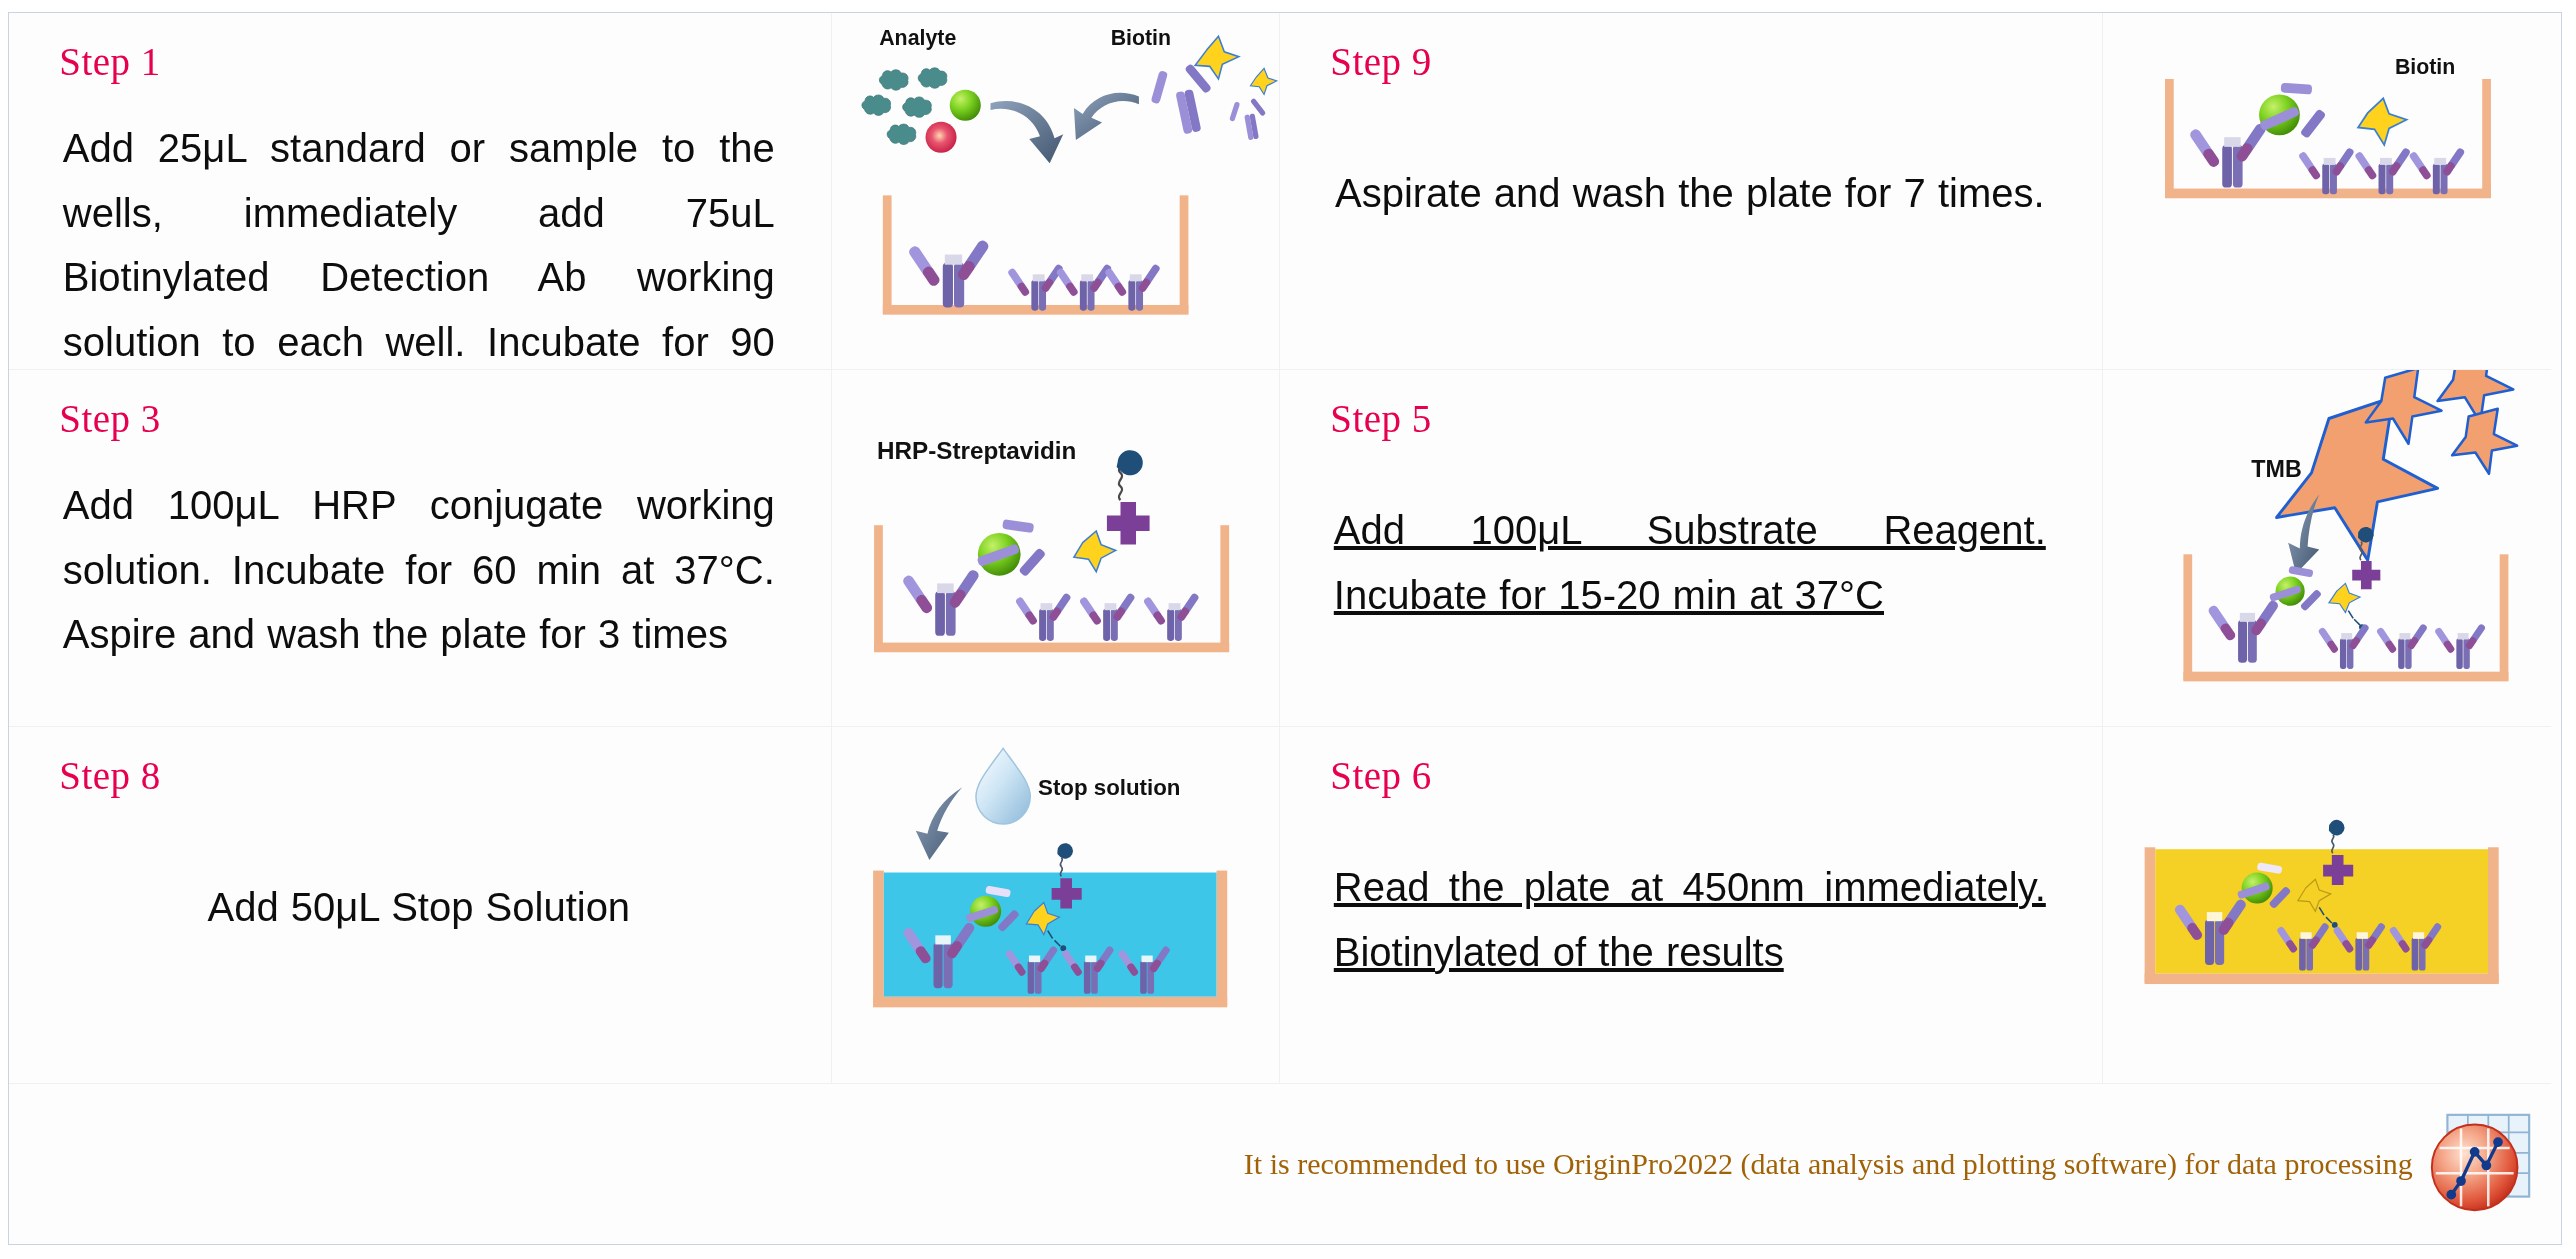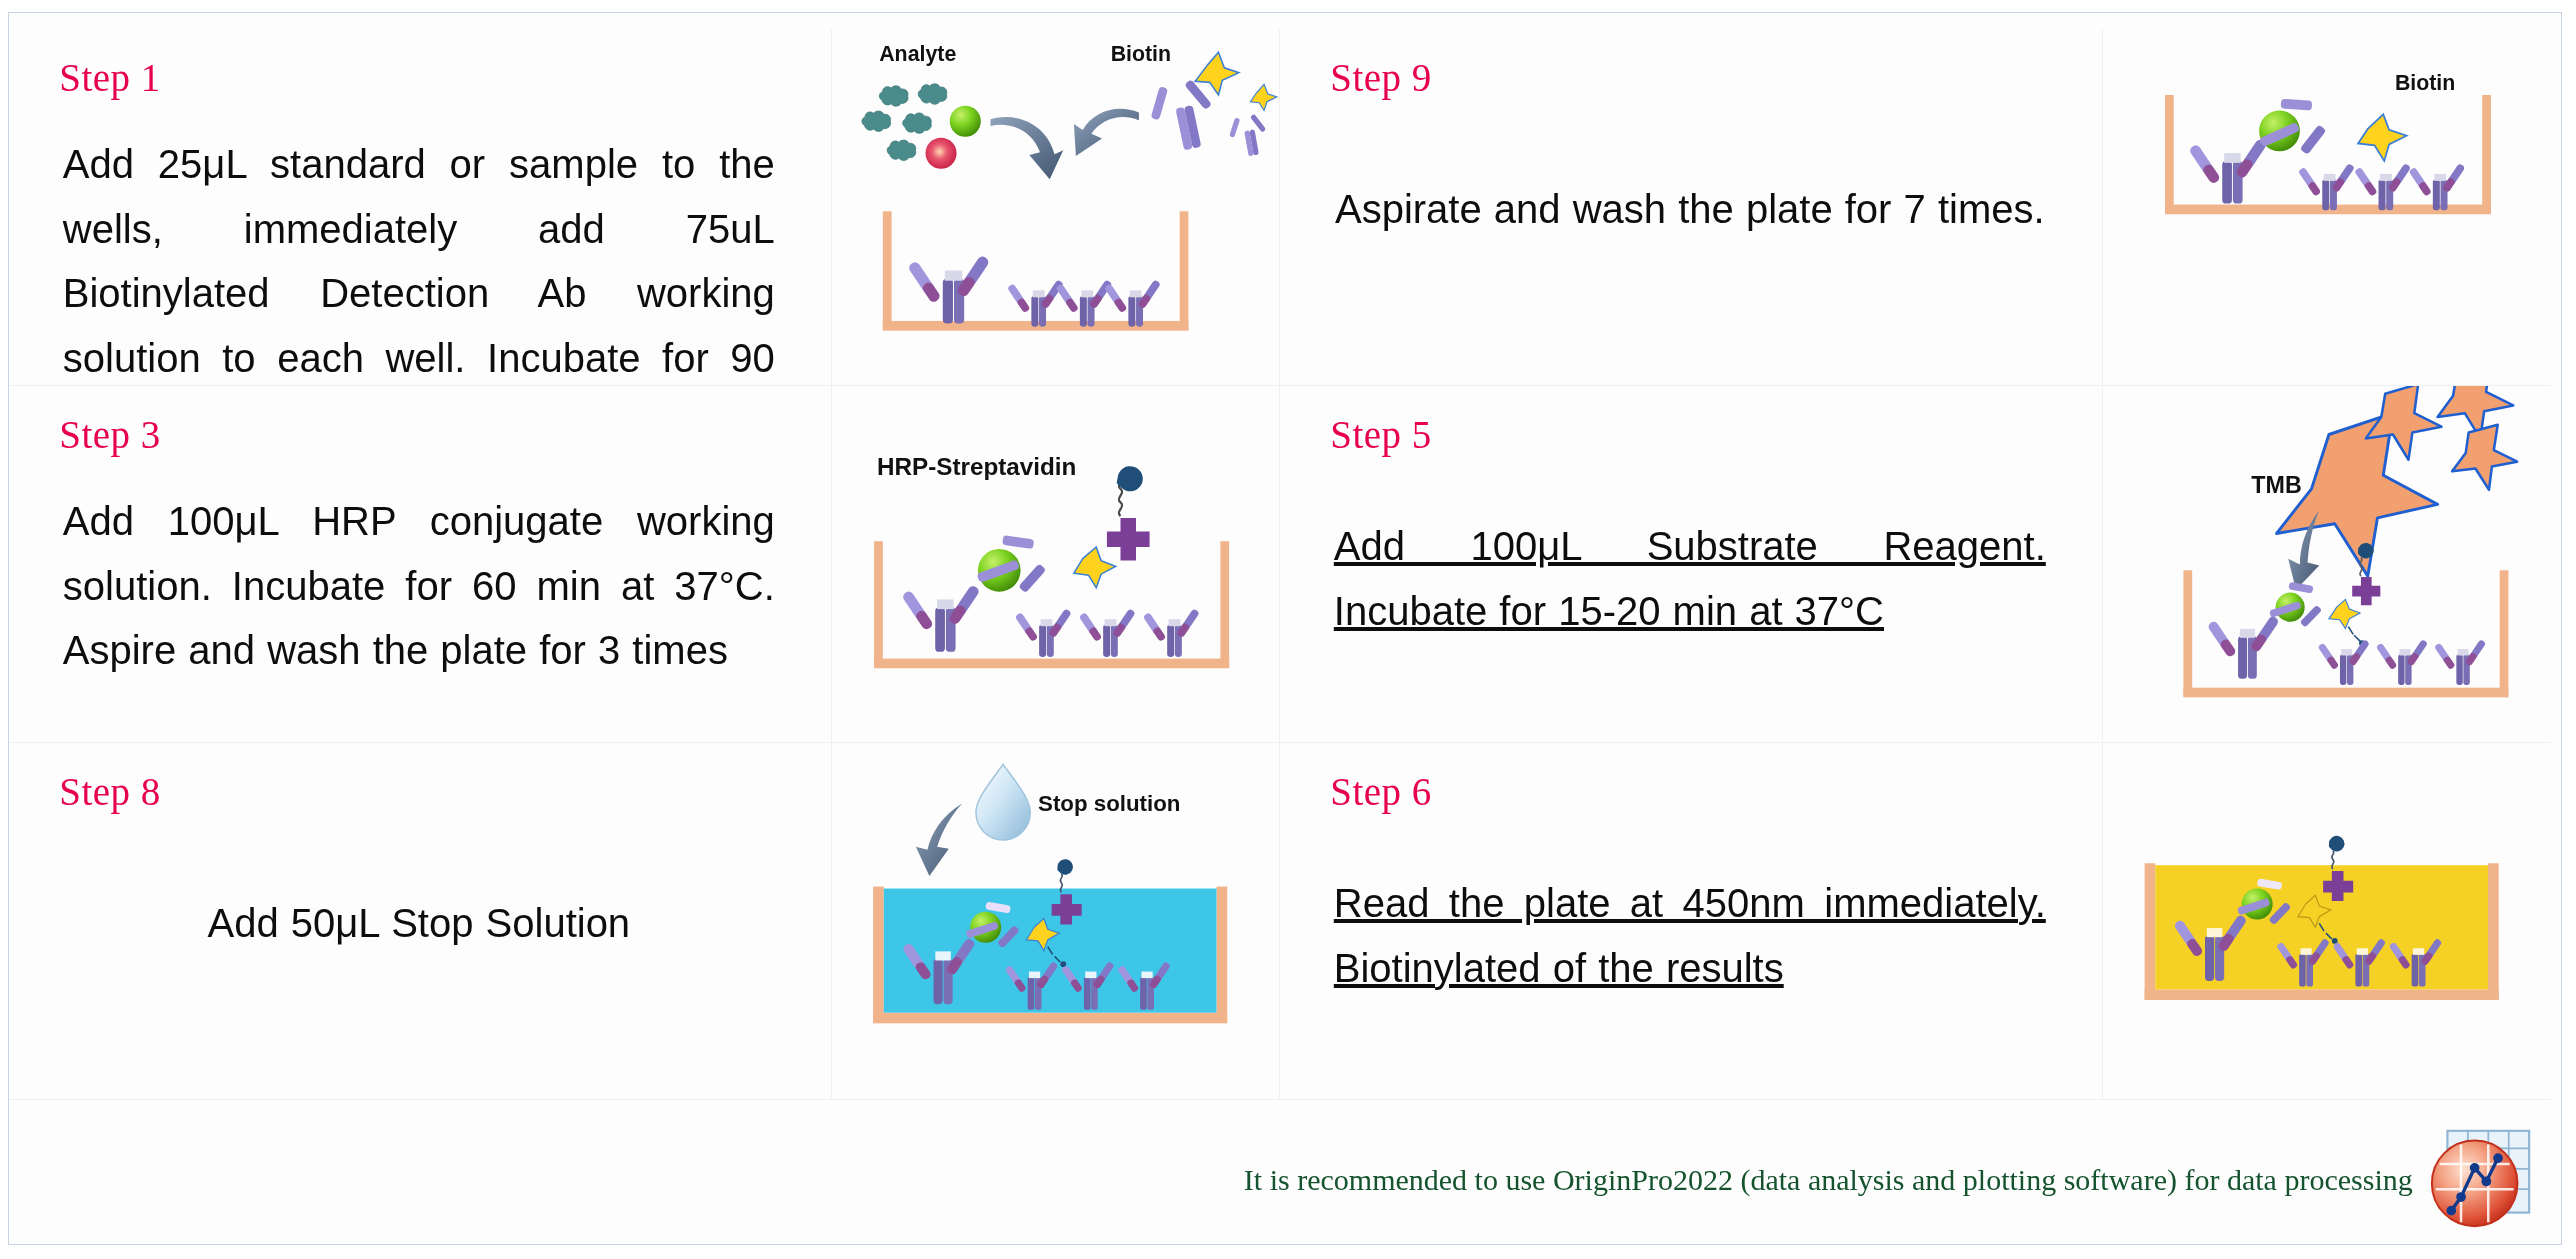--- a/index.html
+++ b/index.html
@@ -10,21 +10,21 @@
   }
   .page{
     position:relative;width:2576px;height:1259px;background:#ffffff;
     box-sizing:border-box;
   }
   .frame{
     position:absolute;left:7.8px;top:11.7px;width:2554px;height:1233px;
     border:1.9px solid #c8d4e4;background:#fdfdfd;box-sizing:border-box;
   }
   .grid{
-    position:absolute;left:0;top:16px;width:100%;height:100%;
+    position:absolute;left:0;top:0;width:100%;height:100%;
     display:grid;
     grid-template-columns:823px 448px 823px 448px;
     grid-template-rows:357px 357px 357px 1fr;
   }
   .cell{position:relative;box-sizing:border-box;overflow:hidden;}
   .cell.btm{border-bottom:1.9px solid #f0f0f0;}
   .cell.rgt{border-right:1.9px solid #f0f0f0;}
 
   .text-cell{padding:21.4px 29px 9.7px 29px;}
   .step-label{
@@ -46,21 +46,21 @@
   .art{position:relative;width:100%;height:100%;}
   .art svg{position:absolute;left:0;top:0;width:100%;height:100%;}
 
   .footer{
     grid-column:1 / span 4;position:relative;
     display:flex;align-items:center;justify-content:flex-end;
     padding-right:9.7px;
   }
   .footer-note{
     font-family:"Liberation Serif", serif;
-    font-size:30px;color:#14532d;white-space:nowrap;
+    font-size:30px;color:#a16207;white-space:nowrap;
     margin-right:13.6px;
   }
   .origin-logo{width:109px;height:109px;position:relative;flex:0 0 auto;margin-right:5.8px;}
 </style>
 </head>
 <body>
 
 <div class="page">
  <div class="frame">
   <div class="grid">

